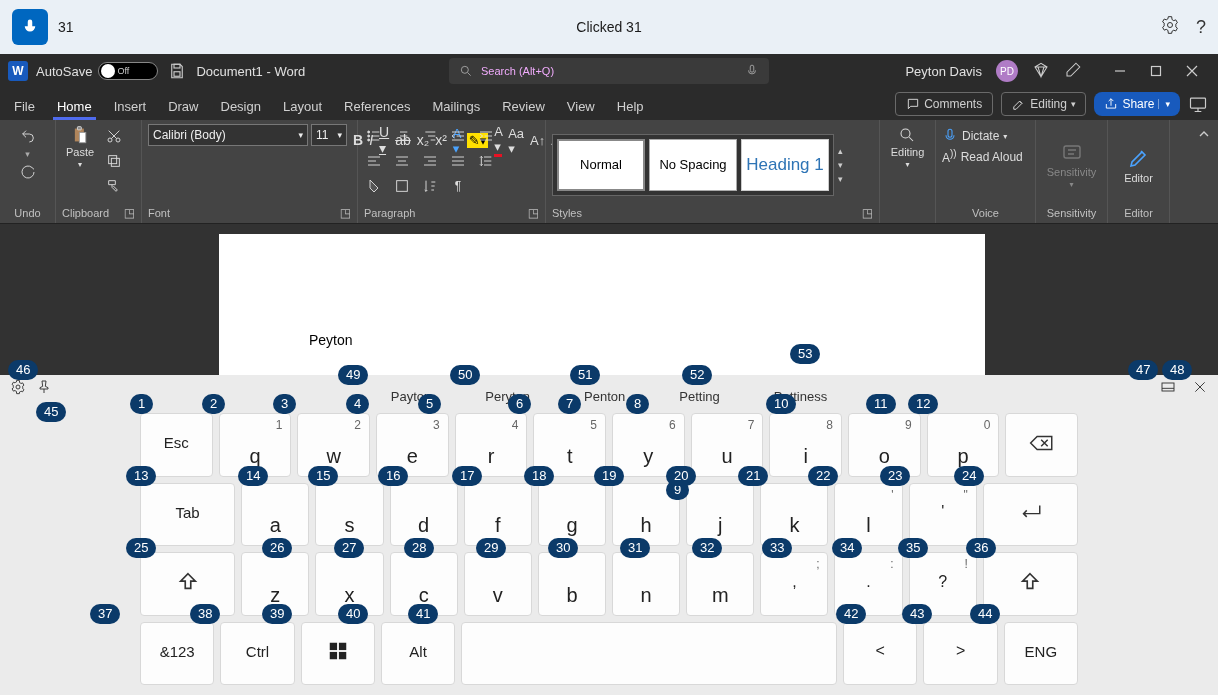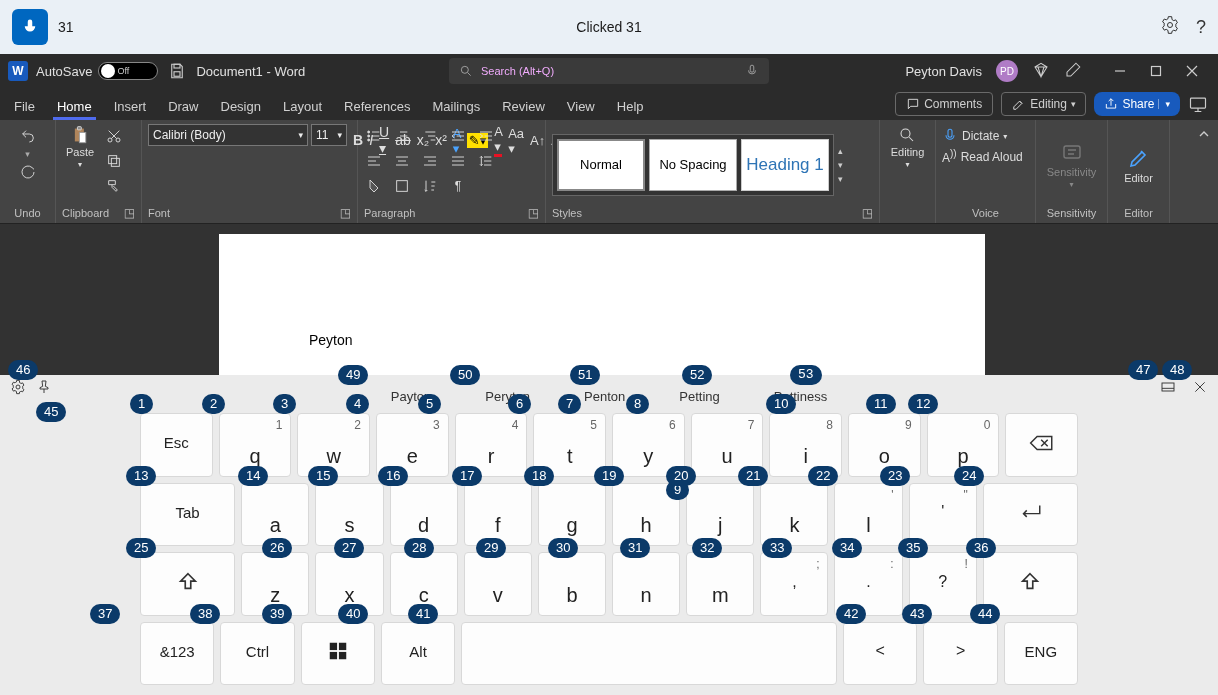--- a/index.html
+++ b/index.html
@@ -691,13 +691,13 @@
 <div class="badge" style="top:604px;left:902px;">43</div>
 <div class="badge" style="top:604px;left:970px;">44</div>
 <div class="badge" style="top:402px;left:36px;">45</div>
 <div class="badge" style="top:360px;left:8px;">46</div>
 <div class="badge" style="top:360px;left:1128px;">47</div>
 <div class="badge" style="top:360px;left:1162px;">48</div>
 <div class="badge" style="top:365px;left:338px;">49</div>
 <div class="badge" style="top:365px;left:450px;">50</div>
 <div class="badge" style="top:365px;left:570px;">51</div>
 <div class="badge" style="top:365px;left:682px;">52</div>
-<div class="badge" style="top:365px;left:790px;font-family:Liberation Mono, monospace;">53</div>
+<div class="badge" style="top:344px;left:790px;">53</div>
 
 </body></html>

